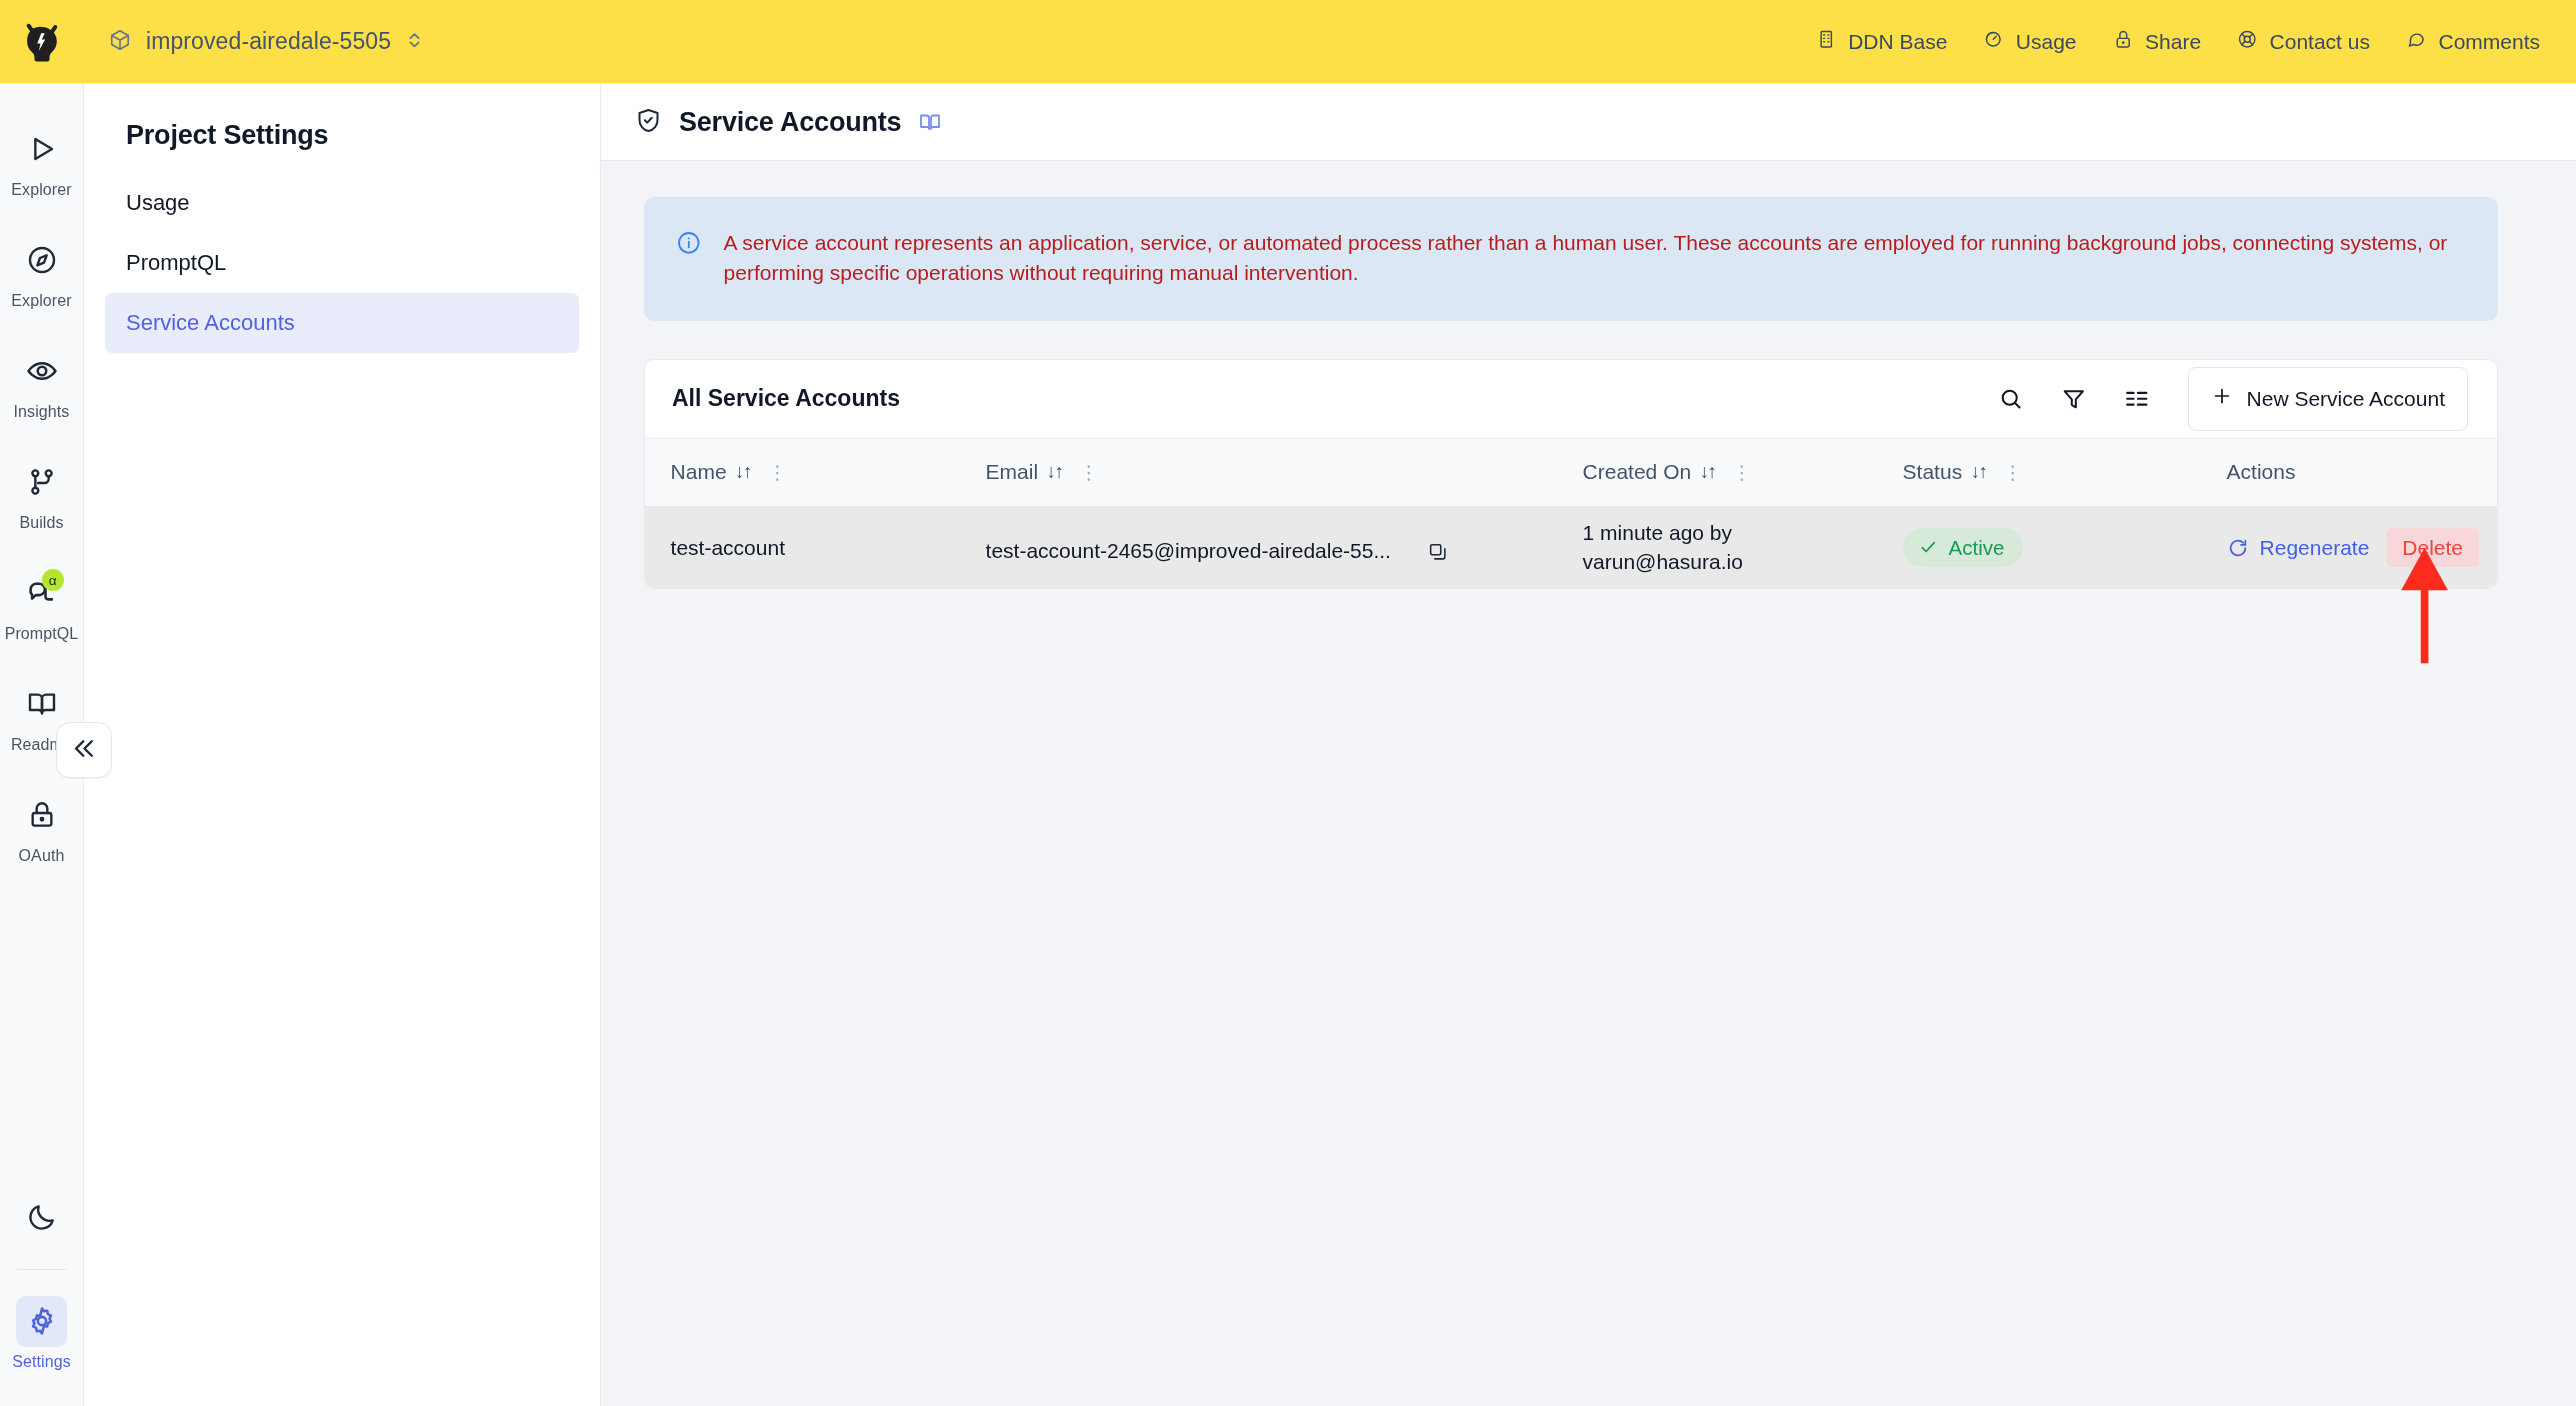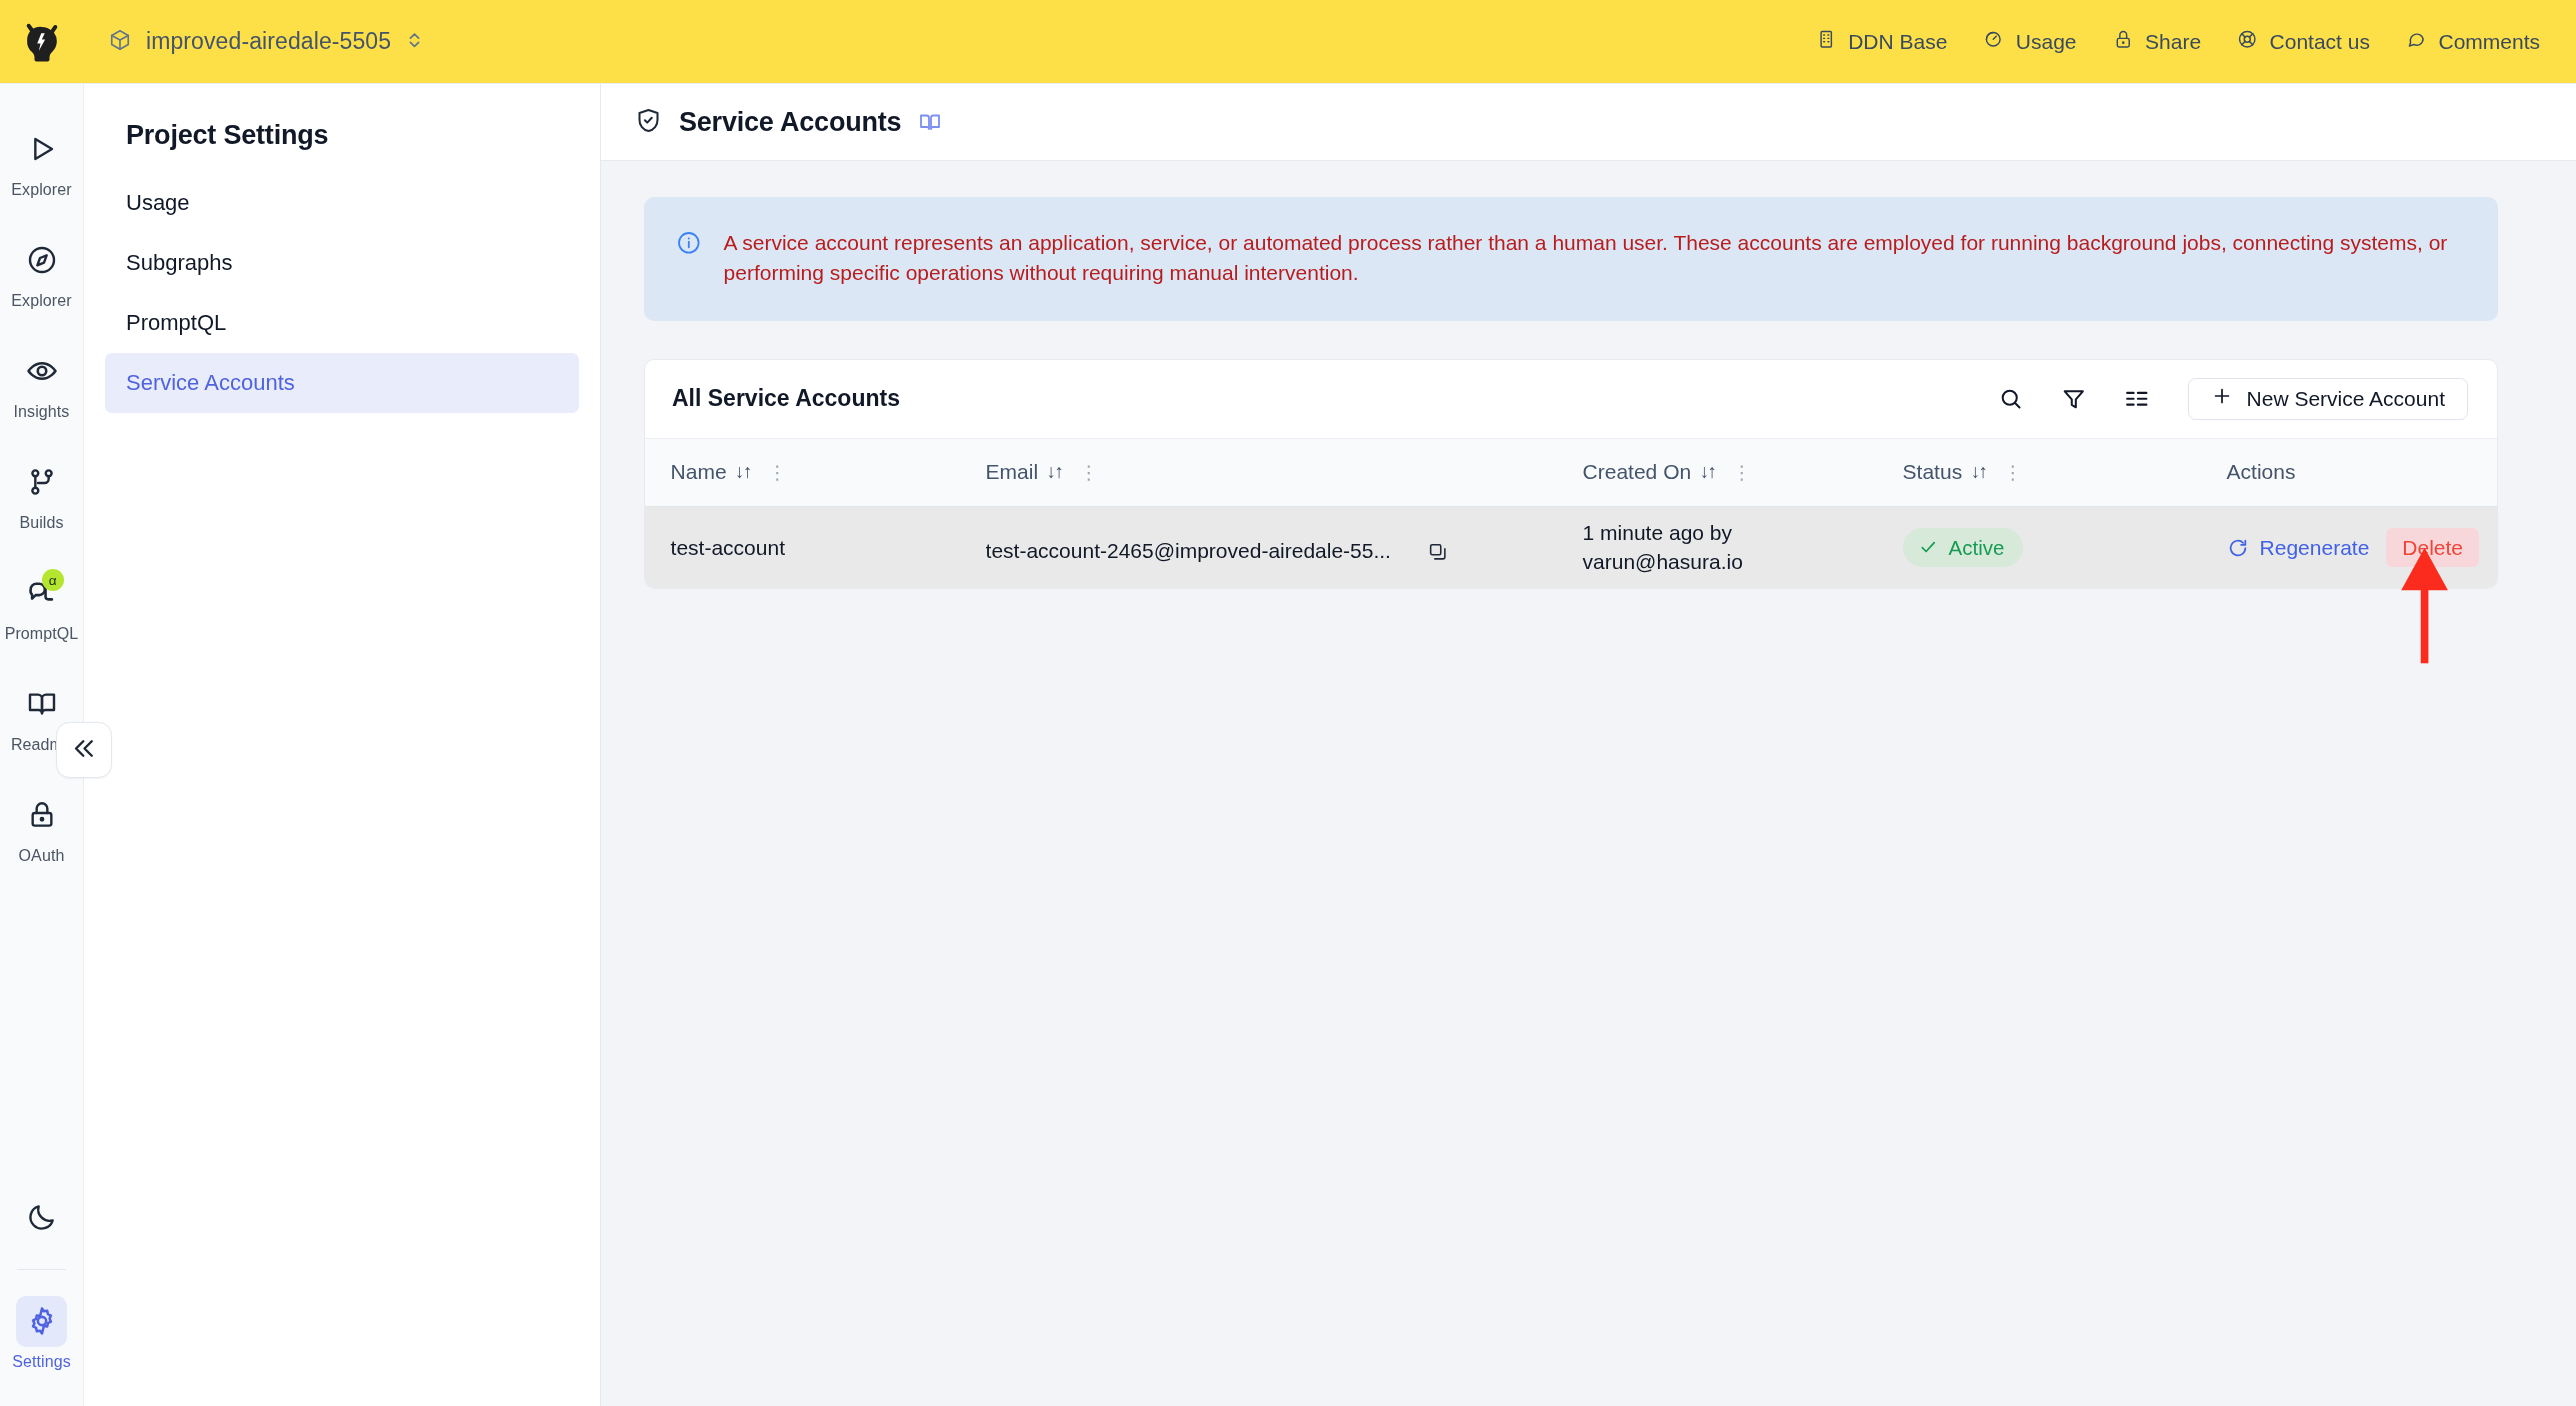--- a/index.html
+++ b/index.html
@@ -138,21 +138,21 @@
     height: 78px; display: flex; align-items: center;
     padding: 0 29px 0 27px; gap: 19px;
   }
   .card-head-title { font-size: 23px; font-weight: bold; color: #111827; }
   .card-head-spacer { flex: 1 1 auto; }
   .icon-btn {
     width: 44px; height: 44px; border-radius: 6.8px;
     display: flex; align-items: center; justify-content: center; cursor: pointer;
   }
   .btn-primary-outline {
-    height: 42px; border: 0.9px solid #dfe4ea; border-radius: 7.7px;
+    height: 64px; border: 0.9px solid #dfe4ea; border-radius: 7.7px;
     background: #ffffff; display: flex; align-items: center; gap: 13.6px;
     padding: 0 22px; font-size: 21px; color: #111827; cursor: pointer;
     margin-left: 10.2px;
   }
 
   
   table.grid { width: 100%; border-collapse: collapse; table-layout: fixed; }
   table.grid thead tr { background: #f8fafc; border-top: 0.9px solid #eceff3; border-bottom: 0.9px solid #e2e5ea; }
   table.grid th {
     height: 68px; text-align: left; padding: 0 0 0 25.6px;
@@ -377,23 +377,20 @@
         <div class="rail-label">Settings</div>
       </div>
 
     </div>
 
     <div class="settings-nav">
       <div class="settings-title">Project Settings</div>
 
       <div class="nav-item">
         <span>Usage</span>
-      </div>
-      <div class="nav-item">
-        <span>Subgraphs</span>
       </div>
       <div class="nav-item">
         <span>PromptQL</span>
       </div>
       <div class="nav-item active">
         <span>Service Accounts</span>
       </div>
 
       <div class="collapse-btn">
         <span>

